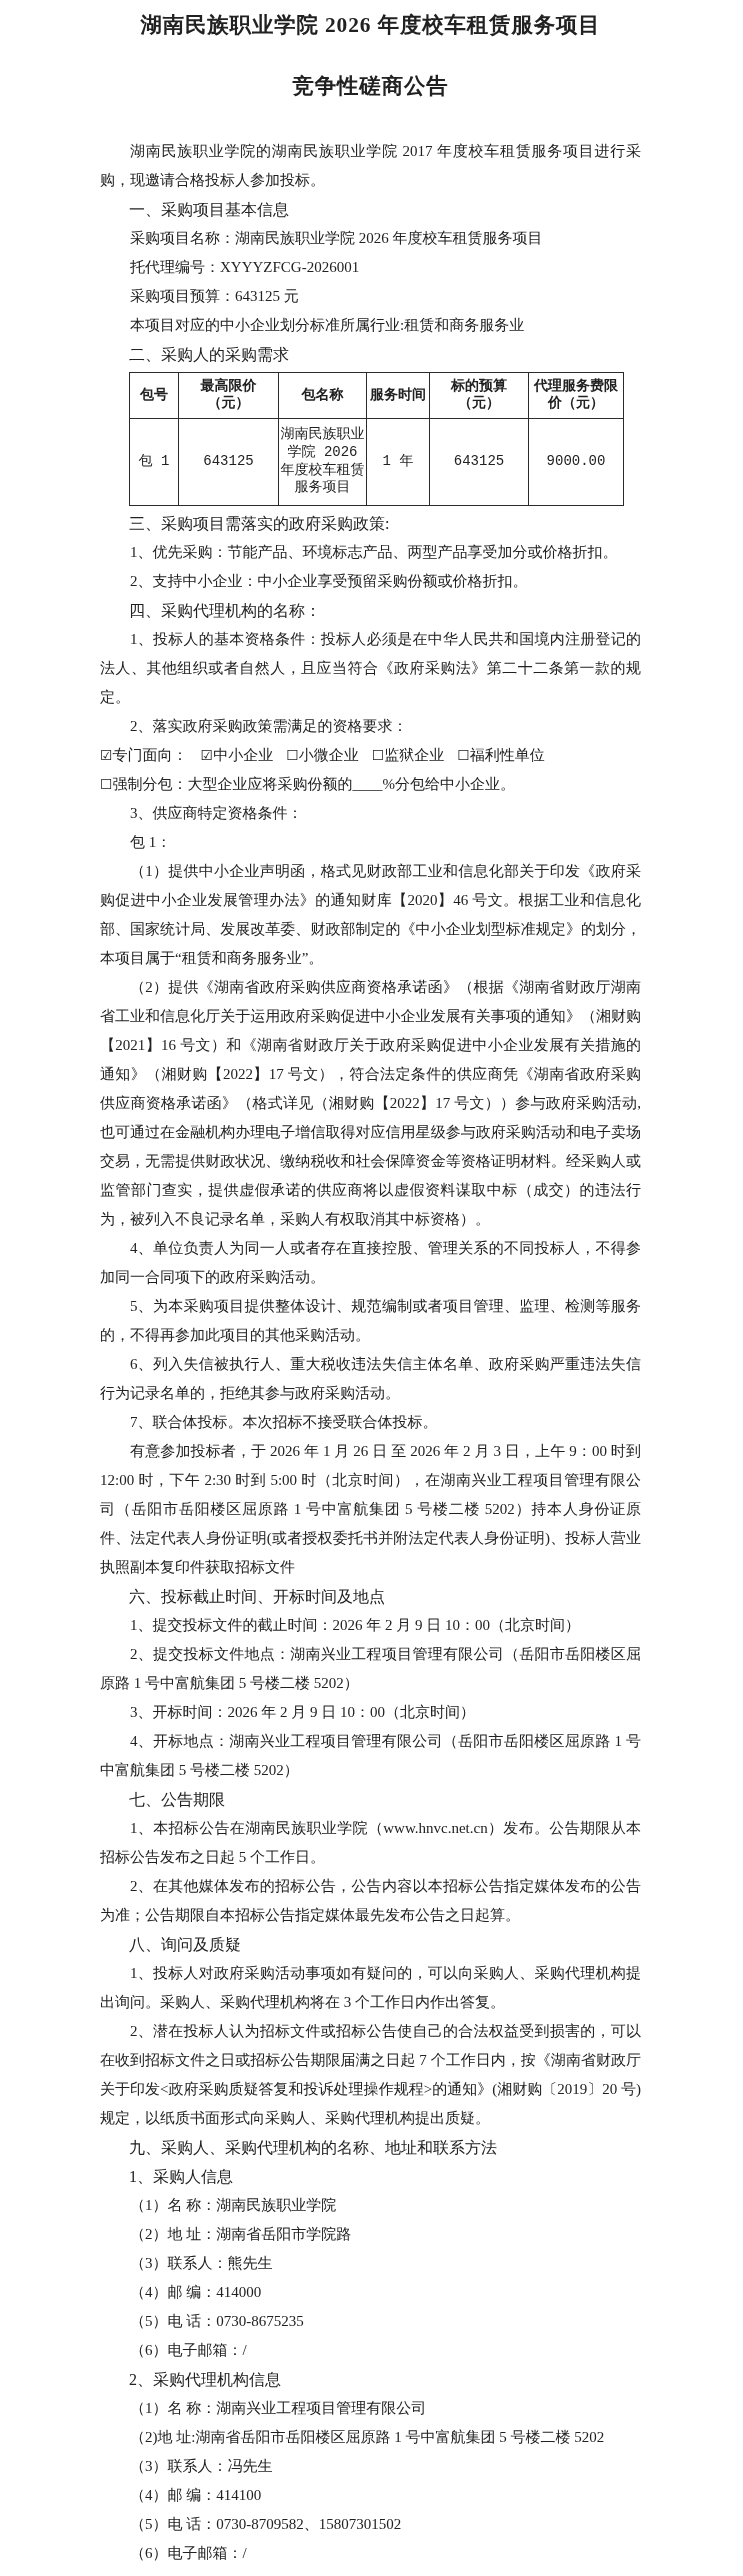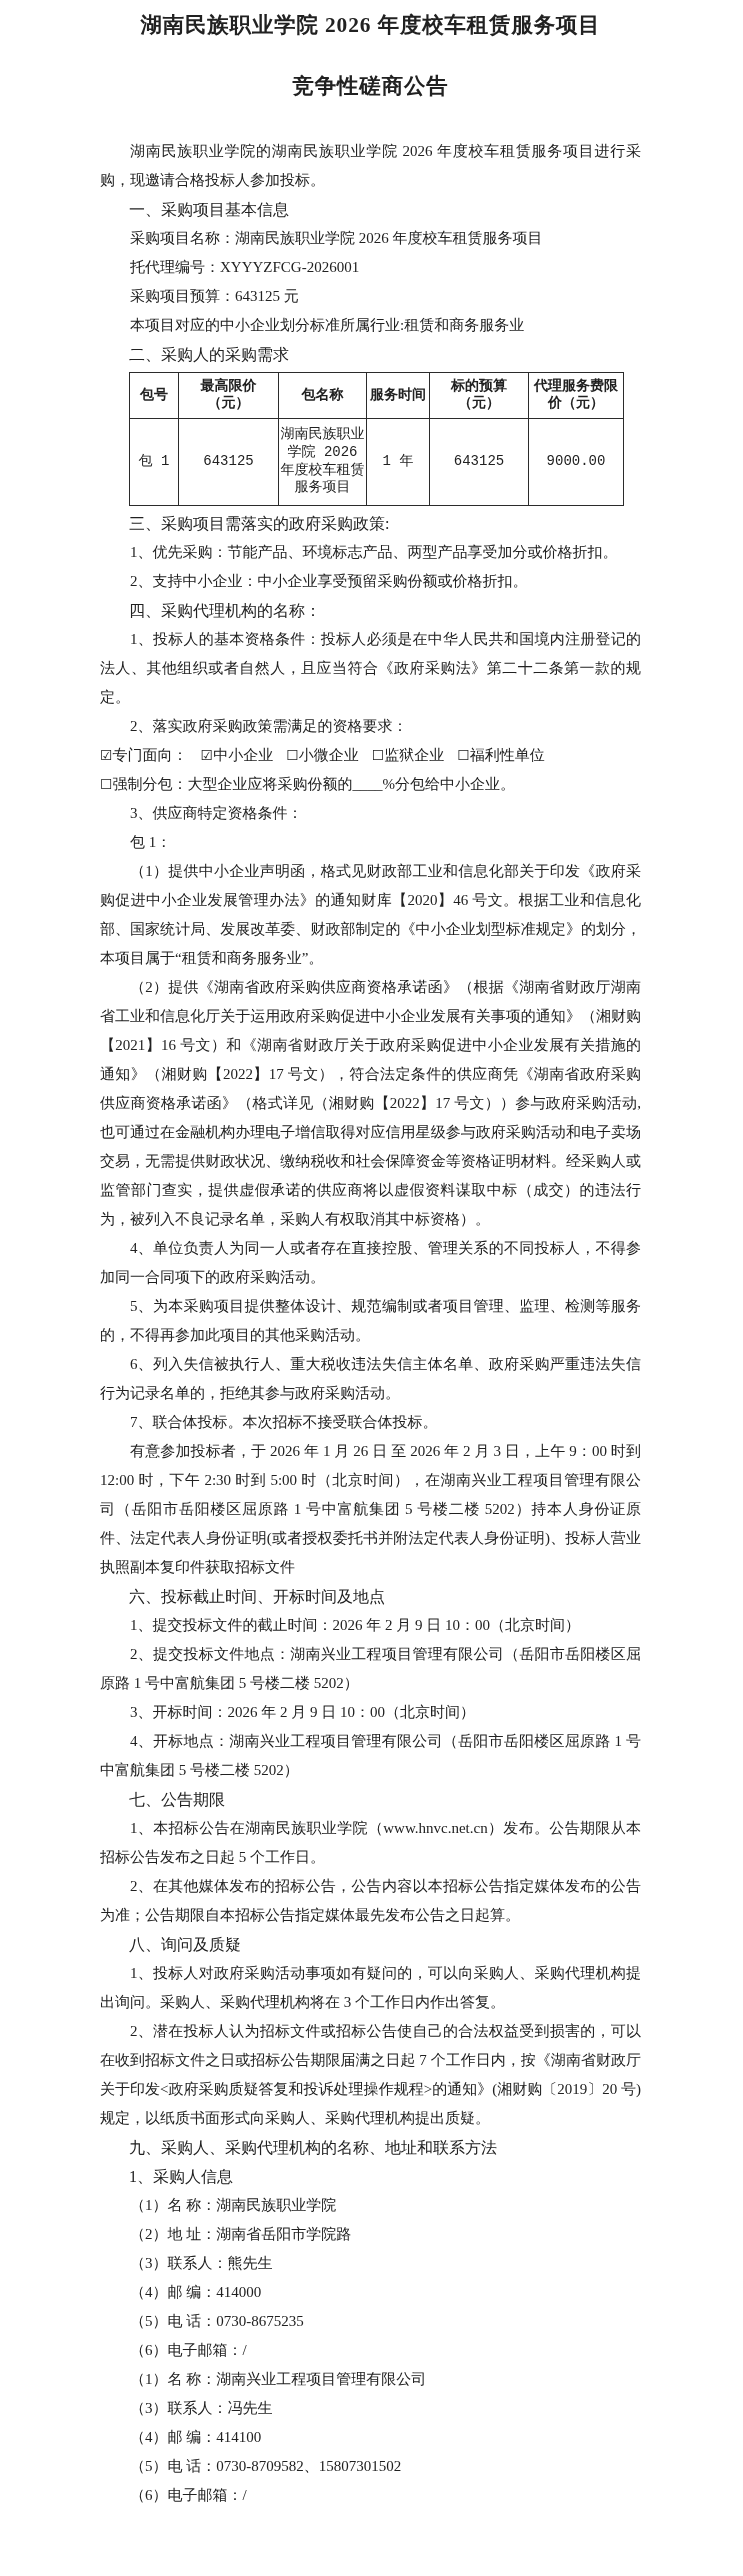--- a/index.html
+++ b/index.html
@@ -44,21 +44,21 @@
   .cbicon { font-family:"DejaVu Sans",sans-serif; font-size:14px; }
 </style>
 </head>
 <body>
 
 <div class="page">
 
   <h1 class="doc-title">湖南民族职业学院 2026 年度校车租赁服务项目</h1>
   <h1 class="doc-title second">竞争性磋商公告</h1>
 
-  <p class="ln indent intro">湖南民族职业学院的湖南民族职业学院 2026 年度校车租赁服务项目进行采购，现邀请合格投标人参加投标。</p>
+  <p class="ln indent intro">湖南民族职业学院的湖南民族职业学院 2017 年度校车租赁服务项目进行采购，现邀请合格投标人参加投标。</p>
 
   <p class="ln heading">一、采购项目基本信息</p>
   <p class="ln indent">采购项目名称：湖南民族职业学院 2026 年度校车租赁服务项目</p>
   <p class="ln indent">托代理编号：XYYYZFCG-2026001</p>
   <p class="ln indent">采购项目预算：643125 元</p>
   <p class="ln indent">本项目对应的中小企业划分标准所属行业:租赁和商务服务业</p>
 
   <p class="ln heading">二、采购人的采购需求</p>
   <table class="req">
     <colgroup>
@@ -132,20 +132,22 @@
   <p class="ln heading">九、采购人、采购代理机构的名称、地址和联系方法</p>
 
   <p class="ln heading">1、采购人信息</p>
   <p class="ln indent">（1）名 称：湖南民族职业学院</p>
   <p class="ln indent">（2）地 址：湖南省岳阳市学院路</p>
   <p class="ln indent">（3）联系人：熊先生</p>
   <p class="ln indent">（4）邮 编：414000</p>
   <p class="ln indent">（5）电 话：0730-8675235</p>
   <p class="ln indent">（6）电子邮箱：/</p>
 
+  <p class="ln heading">2、采购代理机构信息</p>
   <p class="ln indent">（1）名 称：湖南兴业工程项目管理有限公司</p>
+  <p class="ln indent">（2)地 址:湖南省岳阳市岳阳楼区屈原路 1 号中富航集团 5 号楼二楼 5202</p>
   <p class="ln indent">（3）联系人：冯先生</p>
   <p class="ln indent">（4）邮 编：414100</p>
   <p class="ln indent">（5）电 话：0730-8709582、15807301502</p>
   <p class="ln indent">（6）电子邮箱：/</p>
 
 </div>
 
 
 </body></html>

